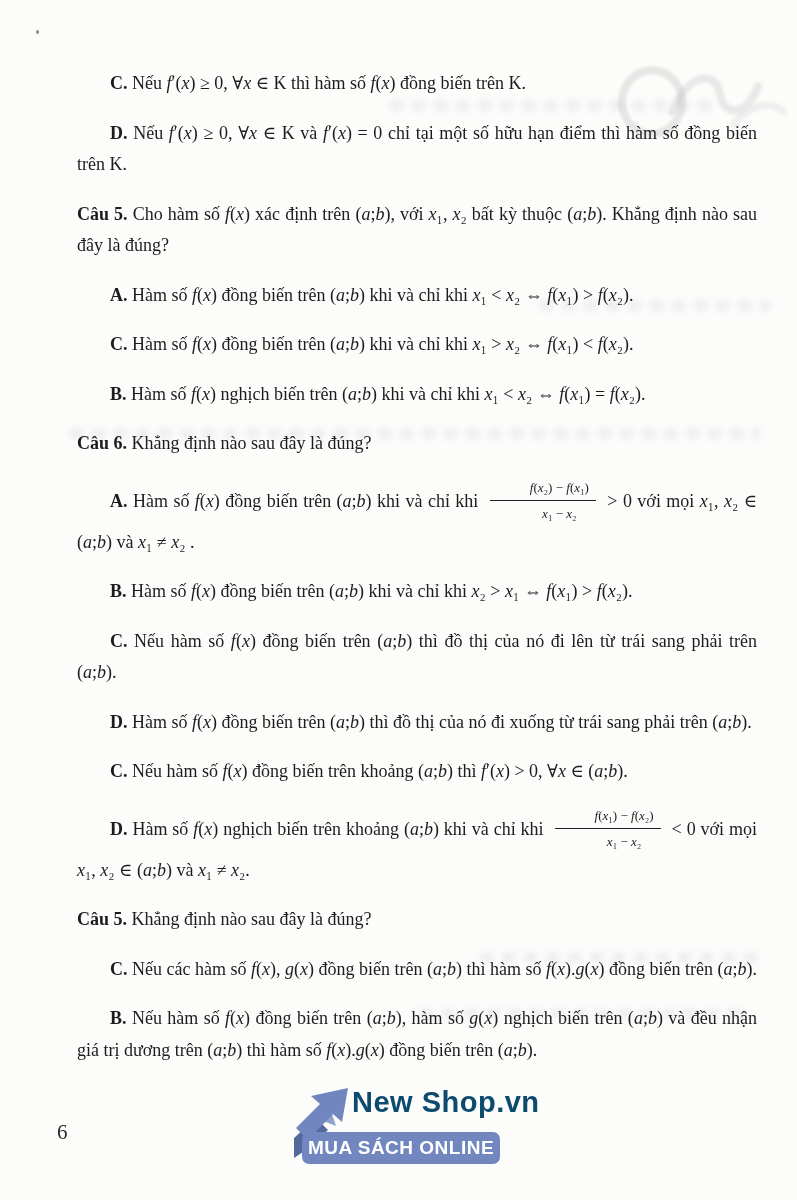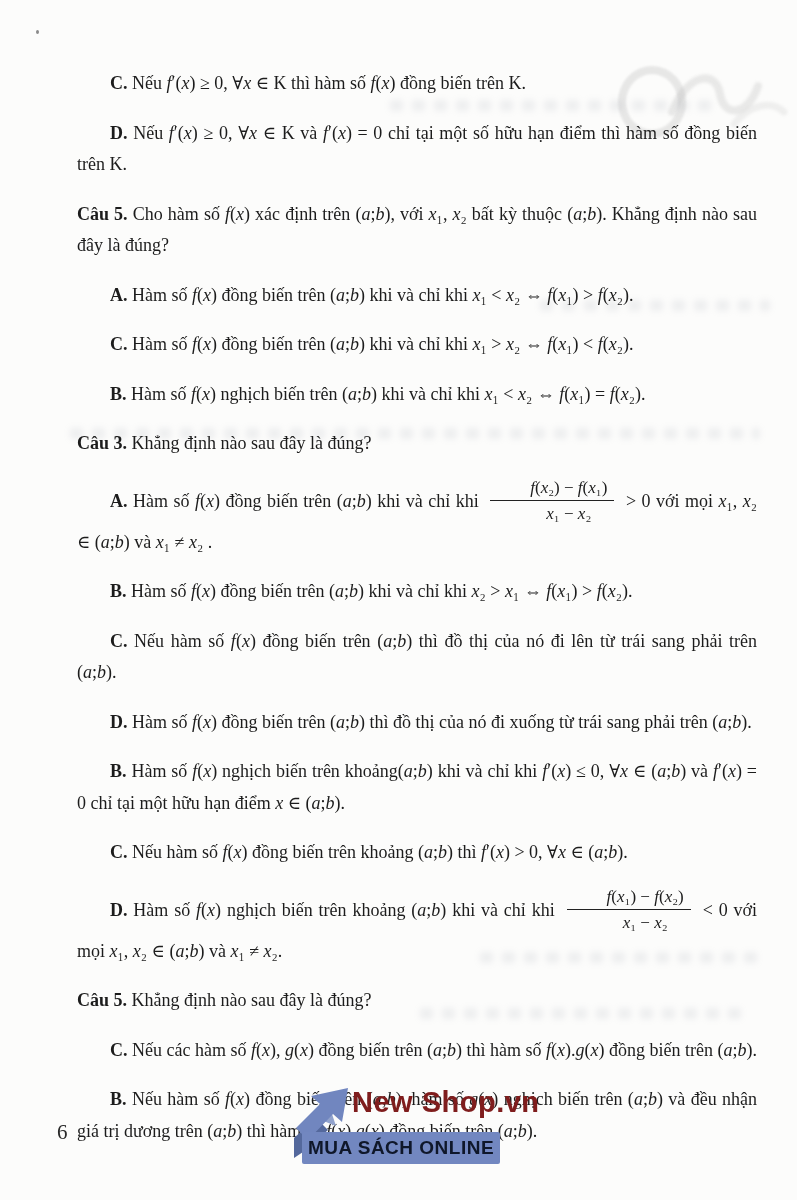--- a/index.html
+++ b/index.html
@@ -25,33 +25,33 @@
   .text-block {
     position: absolute; left: 59px; top: 50px; width: 716px;
     font-size: 18px; line-height: 31.5px; text-align: justify;
   }
   .text-block p { margin: 18px; }
   p.opt { text-indent: 33px; }
   b.lbl { font-weight: bold; }
   i { font-style: italic; }
 
   .frac { display: inline-block; vertical-align: middle; text-align: center;
-          margin: 0 6px; position: relative; top: -2px; font-size: 17px; }
+          margin: 0 6px; position: relative; top: -2px; font-size: 13px; }
   .frac .num { display: block; line-height: 23px; padding: 0 7px 1px; border-bottom: 1.4px solid #222; }
   .frac .den { display: block; line-height: 23px; padding: 1px 7px 0; }
 
   
   .page-number { position: absolute; left: 57px; top: 1120px; font-size: 21px; color: #2a2a2a; }
   .logo { position: absolute; left: 292px; top: 1082px; width: 232px; height: 90px;
           font-family: "Liberation Sans", "DejaVu Sans", sans-serif; }
   .logo .arrows { position: absolute; left: 0; top: 0; width: 62px; height: 82px; }
   .brand { position: absolute; left: 60px; top: 4px; font-size: 29px; font-weight: bold;
-           color: #7f1d1d; letter-spacing: 0.5px; white-space: nowrap; }
+           color: #0c4a6e; letter-spacing: 0.5px; white-space: nowrap; }
   .pill { position: absolute; left: 10px; top: 50px; width: 198px; height: 32px;
-          background: #7287c0; border-radius: 2px; color: #0f172a; font-weight: bold;
+          background: #7287c0; border-radius: 7px; color: #ffffff; font-weight: bold;
           font-size: 19px; line-height: 32px; text-align: center; letter-spacing: 0.5px; }
 </style>
 </head>
 <body>
 
 <div class="page">
 
   <div class="margin-dot"></div>
   <div class="stamp"></div>
   <svg class="scribble" viewBox="0 0 128 78">
@@ -86,21 +86,21 @@
     <p class="opt">
       <b class="lbl">C.</b>
       <span>Hàm số <i>f</i>(<i>x</i>) đồng biến trên (<i>a</i>;<i>b</i>) khi và chỉ khi <i>x</i>₁ &gt; <i>x</i>₂ ⇔ <i>f</i>(<i>x</i>₁) &lt; <i>f</i>(<i>x</i>₂).</span>
     </p>
     <p class="opt">
       <b class="lbl">B.</b>
       <span>Hàm số <i>f</i>(<i>x</i>) nghịch biến trên (<i>a</i>;<i>b</i>) khi và chỉ khi <i>x</i>₁ &lt; <i>x</i>₂ ⇔ <i>f</i>(<i>x</i>₁) = <i>f</i>(<i>x</i>₂).</span>
     </p>
 
     <p class="stem">
-      <b class="lbl">Câu 3.</b>
+      <b class="lbl">Câu 6.</b>
       <span>Khẳng định nào sau đây là đúng?</span>
     </p>
     <p class="opt">
       <b class="lbl">A.</b>
       <span>Hàm số <i>f</i>(<i>x</i>) đồng biến trên (<i>a</i>;<i>b</i>) khi và chỉ khi</span>
       <span class="frac">
         <span class="num"><i>f</i>(<i>x</i>₂) − <i>f</i>(<i>x</i>₁)</span>
         <span class="den"><i>x</i>₁ − <i>x</i>₂</span>
       </span>
       <span>&gt; 0 với mọi <i>x</i>₁, <i>x</i>₂ ∈ (<i>a</i>;<i>b</i>) và <i>x</i>₁ ≠ <i>x</i>₂ .</span>
@@ -111,24 +111,20 @@
     </p>
     <p class="opt">
       <b class="lbl">C.</b>
       <span>Nếu hàm số <i>f</i>(<i>x</i>) đồng biến trên (<i>a</i>;<i>b</i>) thì đồ thị của nó đi lên từ trái sang phải trên (<i>a</i>;<i>b</i>).</span>
     </p>
     <p class="opt">
       <b class="lbl">D.</b>
       <span>Hàm số <i>f</i>(<i>x</i>) đồng biến trên (<i>a</i>;<i>b</i>) thì đồ thị của nó đi xuống từ trái sang phải trên (<i>a</i>;<i>b</i>).</span>
     </p>
 
-    <p class="opt">
-      <b class="lbl">B.</b>
-      <span>Hàm số <i>f</i>(<i>x</i>) nghịch biến trên khoảng(<i>a</i>;<i>b</i>) khi và chỉ khi <i>f</i>′(<i>x</i>) ≤ 0, ∀<i>x</i> ∈ (<i>a</i>;<i>b</i>) và <i>f</i>′(<i>x</i>) = 0 chỉ tại một hữu hạn điểm <i>x</i> ∈ (<i>a</i>;<i>b</i>).</span>
-    </p>
     <p class="opt">
       <b class="lbl">C.</b>
       <span>Nếu hàm số <i>f</i>(<i>x</i>) đồng biến trên khoảng (<i>a</i>;<i>b</i>) thì <i>f</i>′(<i>x</i>) &gt; 0, ∀<i>x</i> ∈ (<i>a</i>;<i>b</i>).</span>
     </p>
     <p class="opt">
       <b class="lbl">D.</b>
       <span>Hàm số <i>f</i>(<i>x</i>) nghịch biến trên khoảng (<i>a</i>;<i>b</i>) khi và chỉ khi</span>
       <span class="frac">
         <span class="num"><i>f</i>(<i>x</i>₁) − <i>f</i>(<i>x</i>₂)</span>
         <span class="den"><i>x</i>₁ − <i>x</i>₂</span>

